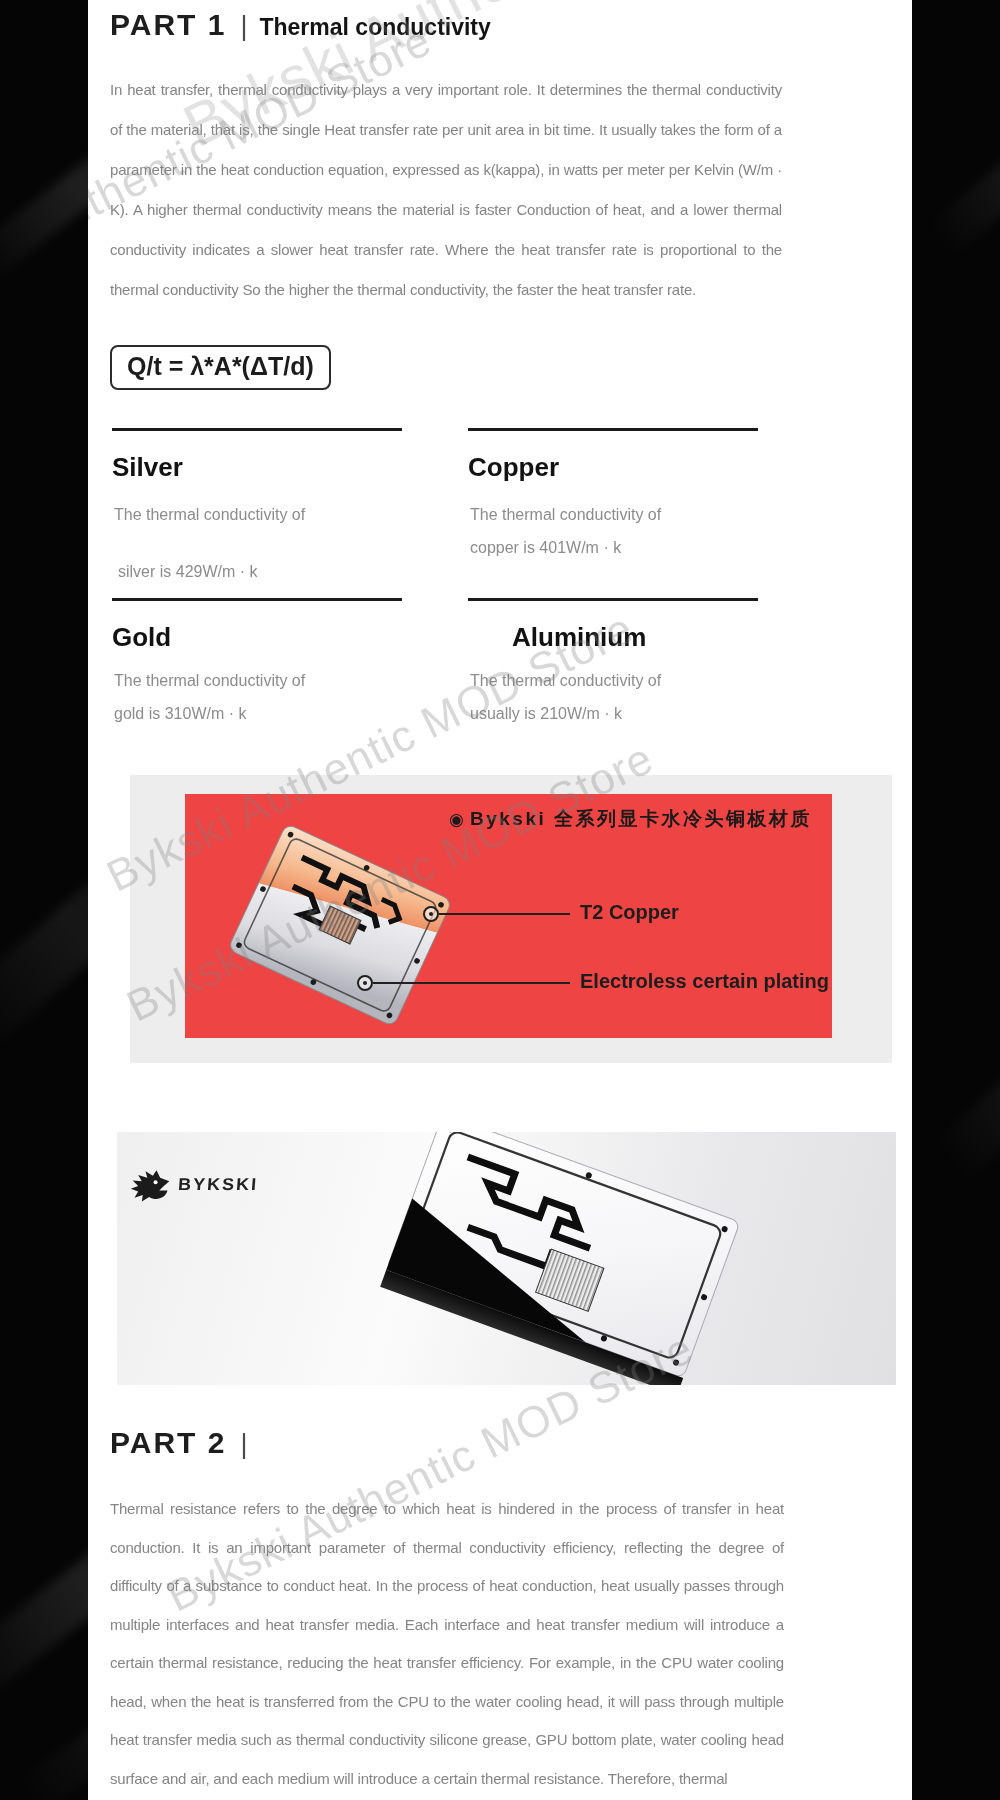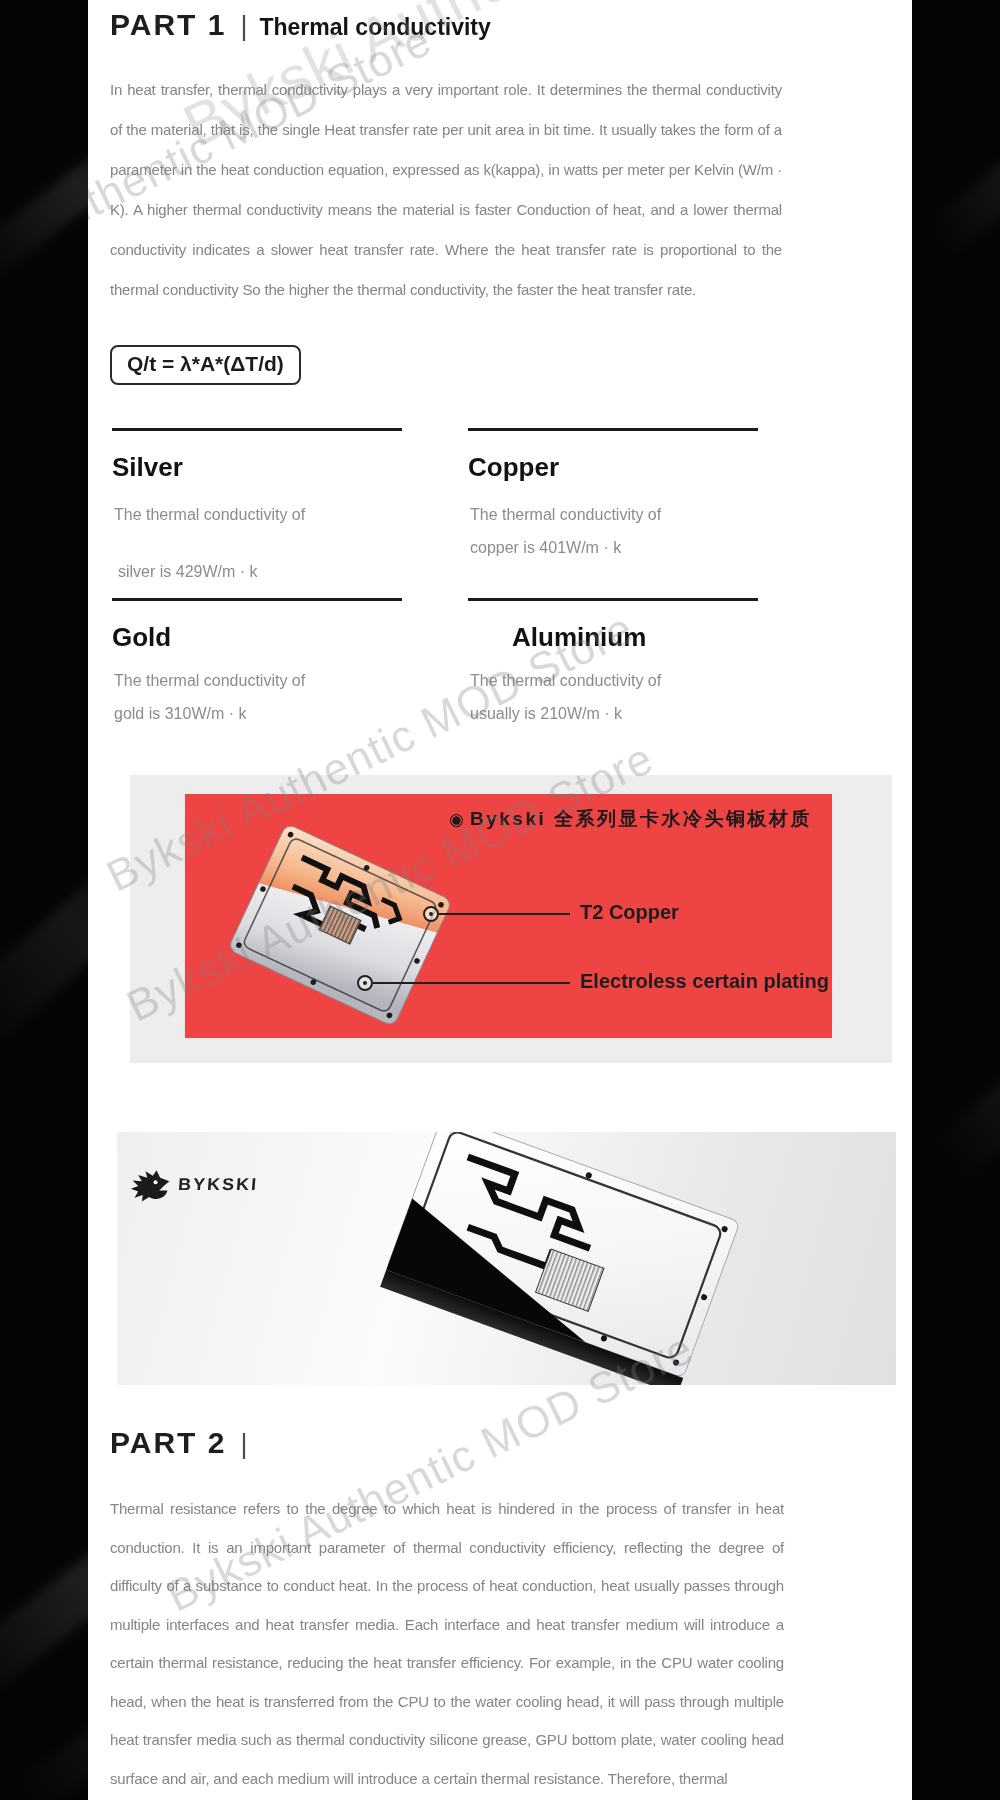--- a/index.html
+++ b/index.html
@@ -38,21 +38,21 @@
   .part-label { font-size:30px; font-weight:600; letter-spacing:2px; color:#1e1e1e; }
   .part-sep   { font-size:27px; font-weight:300; color:#4a4a4a; margin:0 12px 0 14px; }
   .part-title { font-size:23px; font-weight:700; color:#141414; }
 
   .para { position:absolute; left:22px; color:#858585; font-size:15px;
           letter-spacing:-0.2px; text-align:justify; z-index:5; }
   .para1 { top:70px;  width:672px; line-height:40px; }
   .para2 { top:1490px; width:674px; line-height:38.5px; }
 
   .formula { position:absolute; left:22px; top:345px; border:2px solid #2b2b2b;
-             border-radius:8px; padding:5px 15px 7px; font-size:21px; font-weight:600;
+             border-radius:8px; padding:5px 15px 7px; font-size:25px; font-weight:600;
              color:#1c1c1c; z-index:5; }
 
   .divider { position:absolute; width:290px; height:3px; background:#1a1a1a; z-index:5; }
   .mat-name { position:absolute; font-size:26px; font-weight:700; color:#121212; z-index:5; }
   .mat-desc { position:absolute; font-size:16px; color:#8c8c8c; line-height:33px; z-index:5; }
 
   
   .diagram-panel { position:absolute; left:42px; top:775px; width:762px; height:288px;
                    background:#ededee; z-index:4; }
   .diagram-canvas { position:absolute; left:55px; top:19px; width:647px; height:244px;

